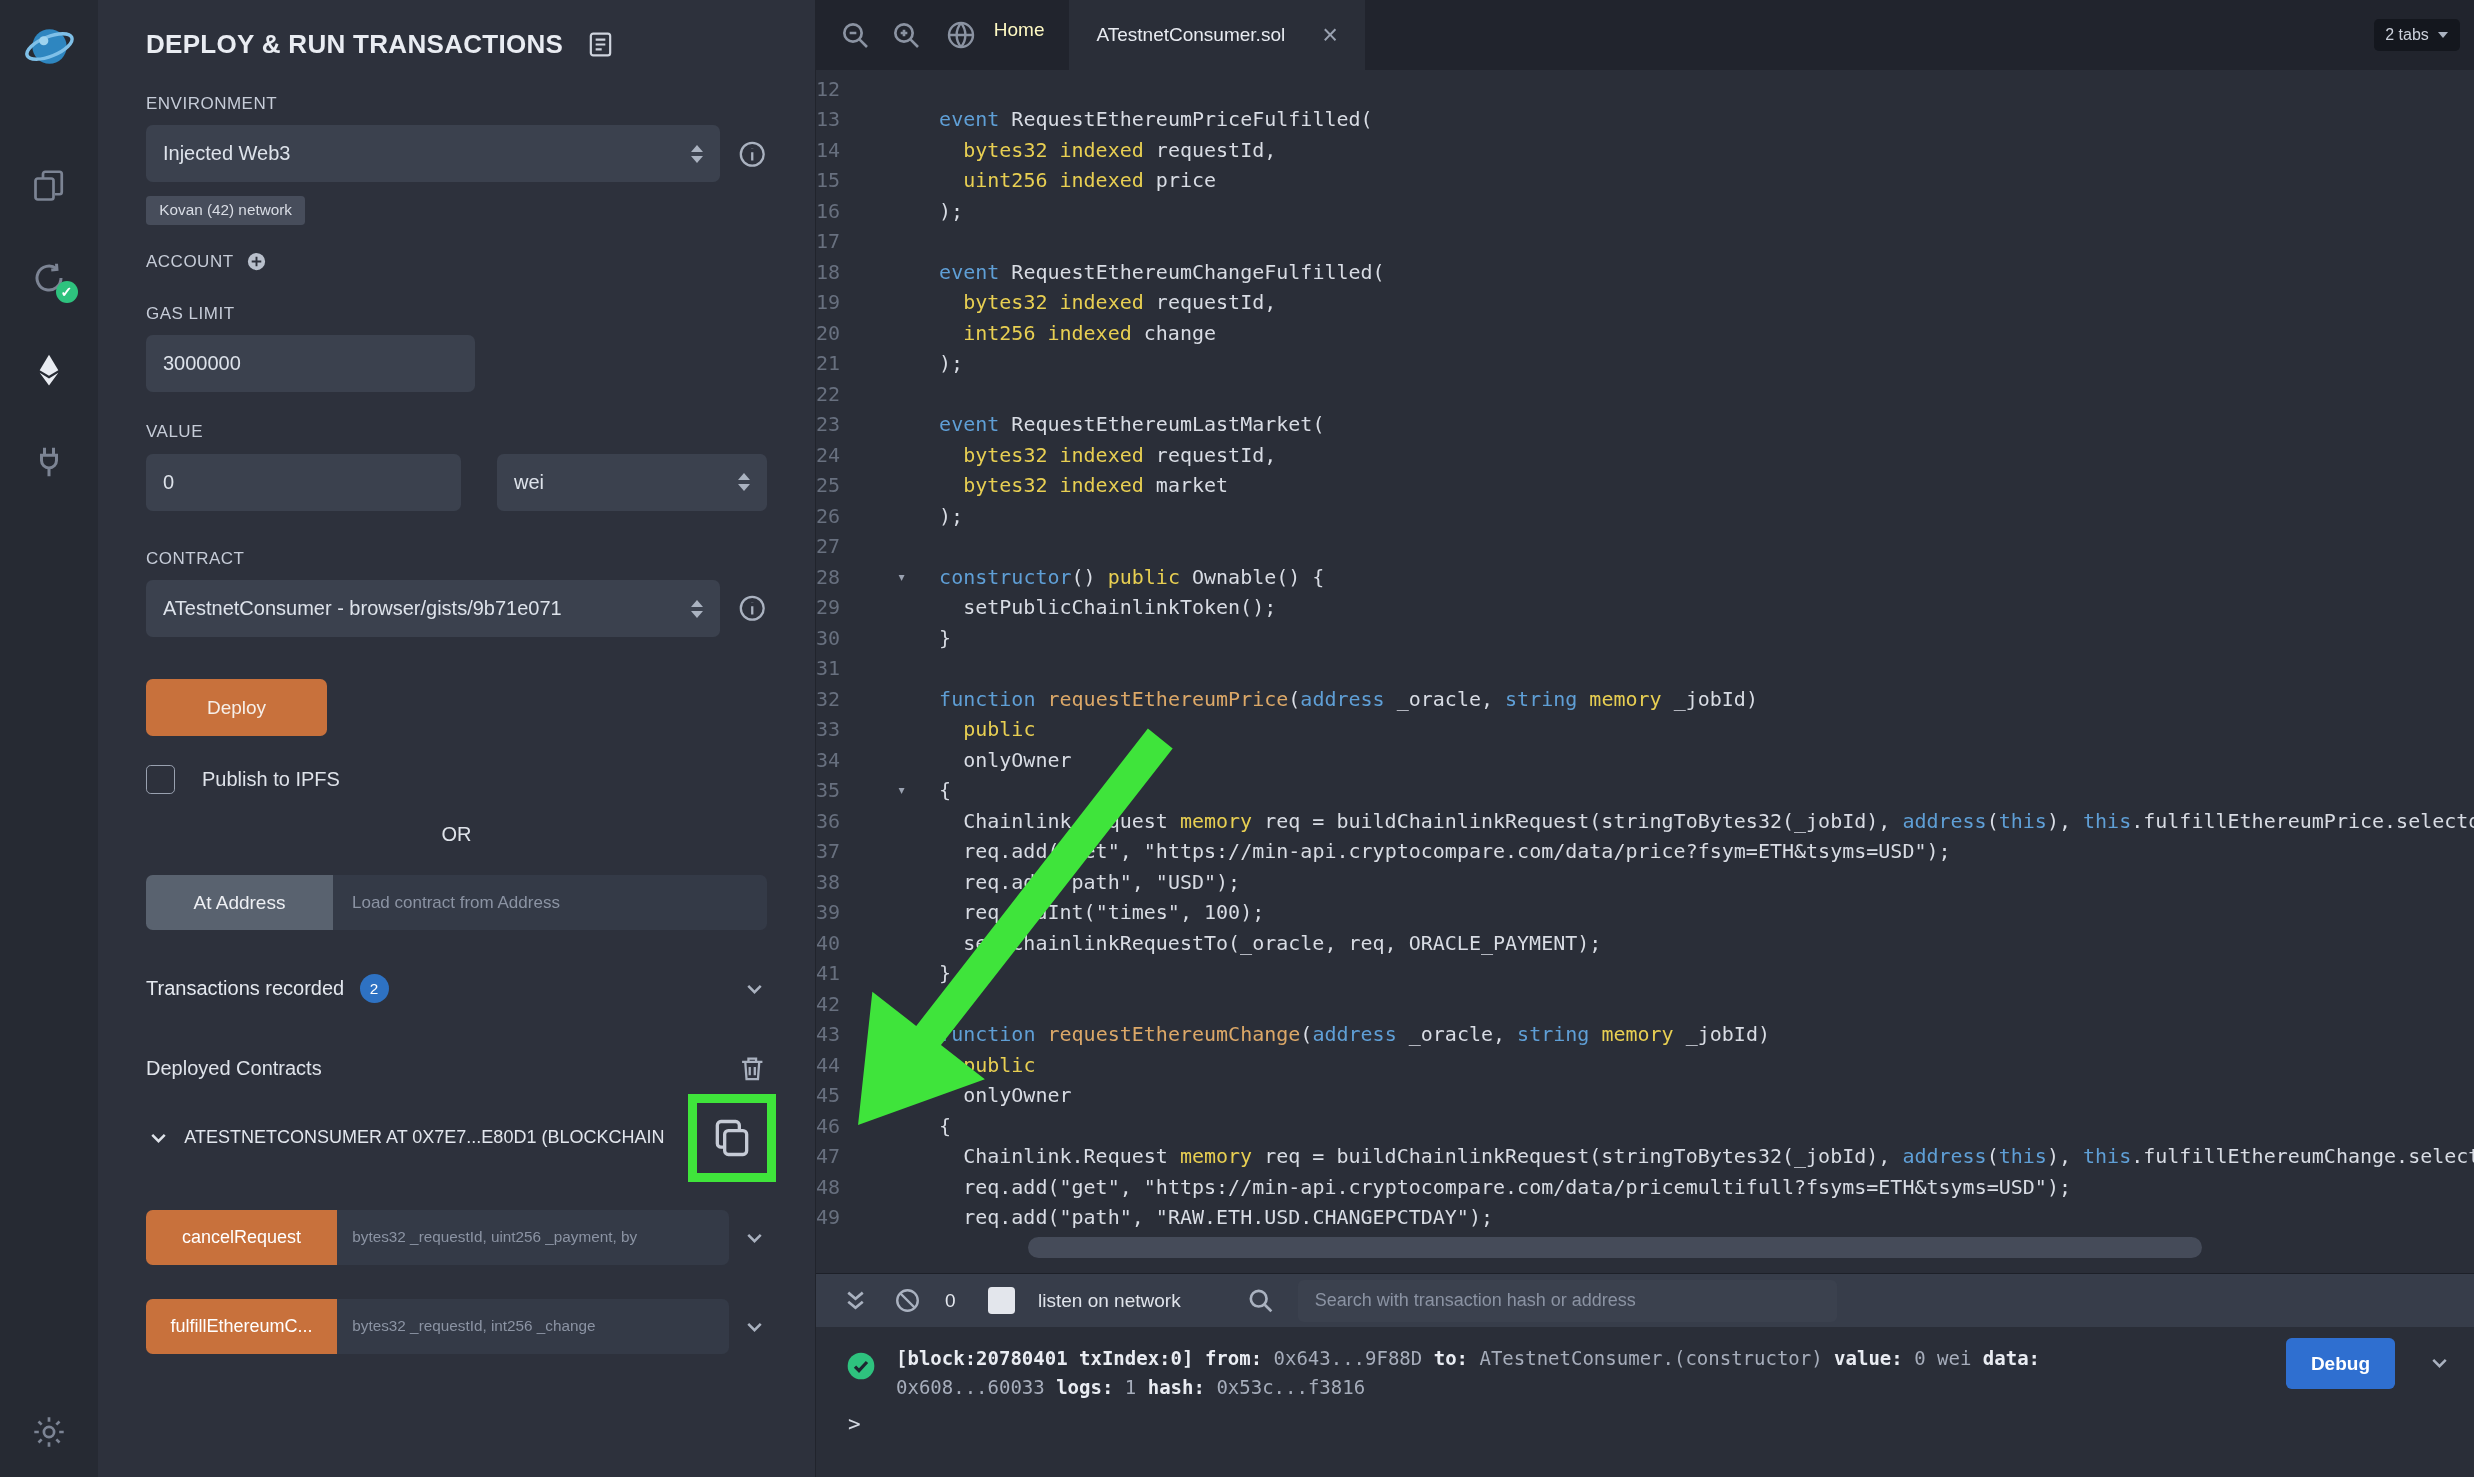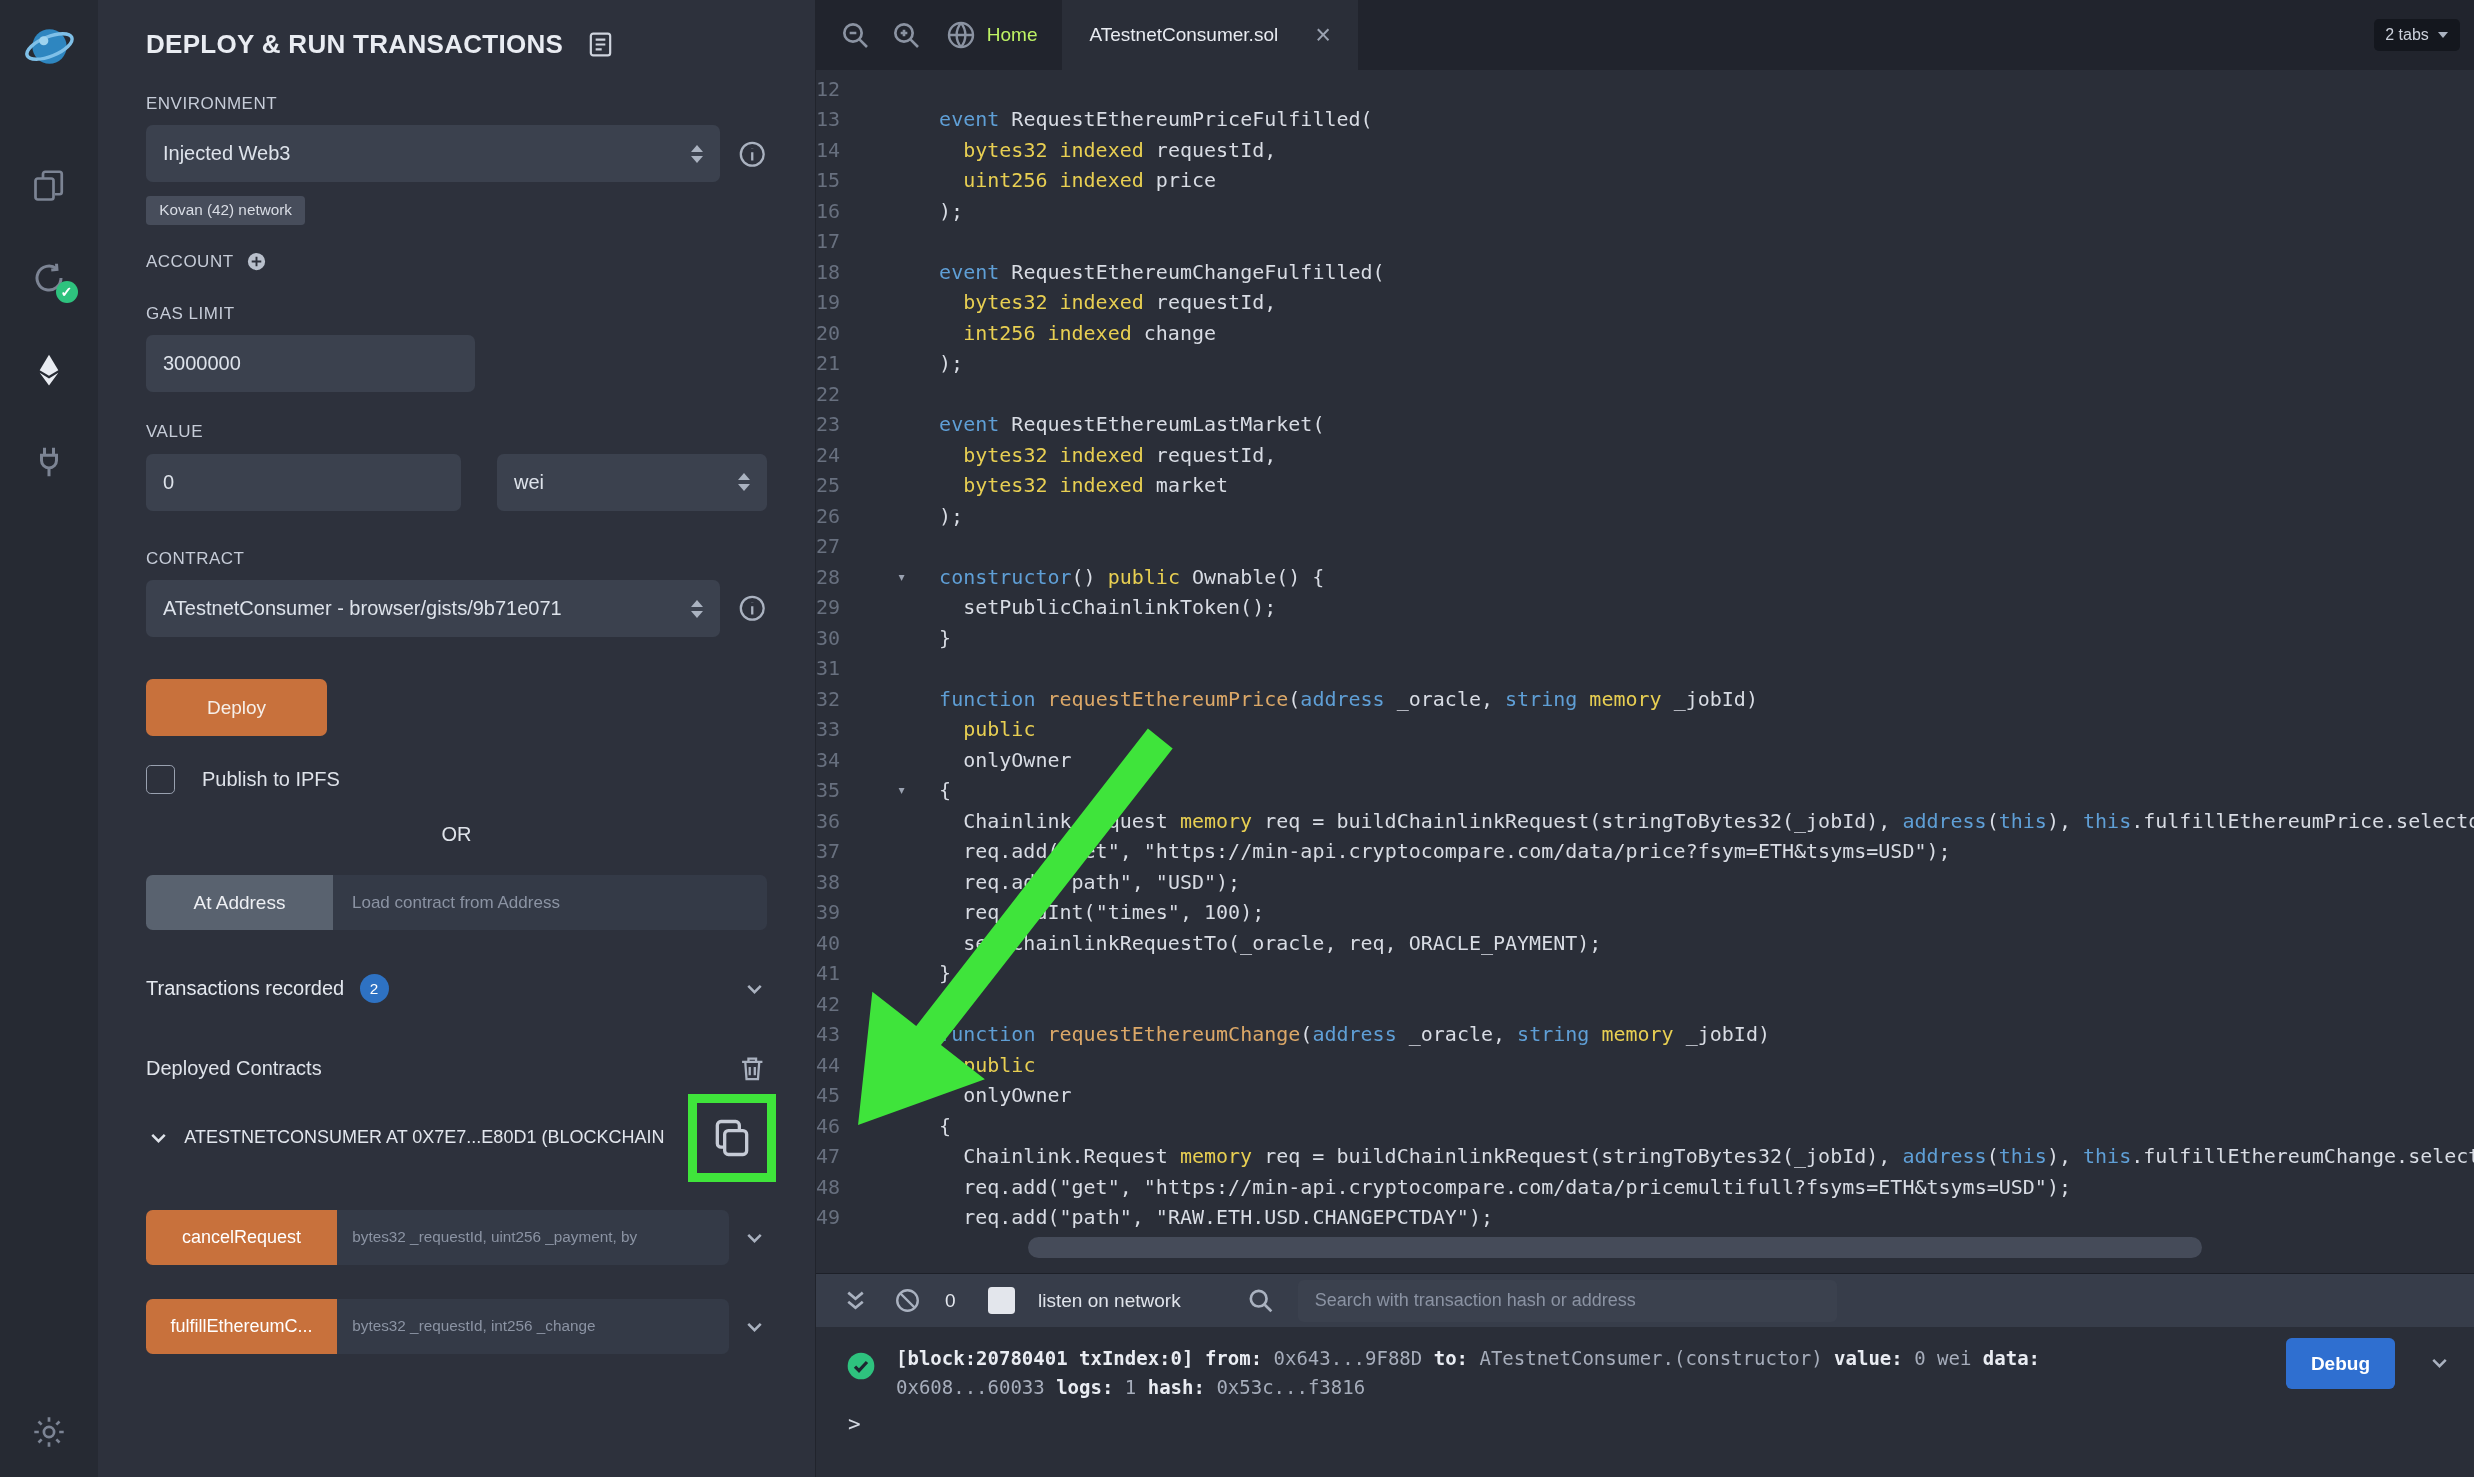--- a/index.html
+++ b/index.html
@@ -76,21 +76,21 @@
   .fn-row + .fn-row{margin-top:34px}
   .fn-btn{width:191px;height:55px;background:#c8713c;border:none;border-radius:6.7px 0 0 6.7px;color:#ffffff;font-size:18px;font-family:inherit;white-space:nowrap;overflow:hidden;text-overflow:ellipsis;padding:0 9.5px;cursor:pointer;flex-shrink:0}
   .fn-input{flex:1;height:55px;background:#343a47;border:none;padding:0 15.3px;font-size:15.3px;color:#dde2ea;font-family:inherit;min-width:0;border-radius:0 6.7px 6.7px 0}
   .fn-row .chev{margin-left:13.3px}
 
   
   .main{flex:1;display:flex;flex-direction:column;background:#2a2e38;min-width:0}
   .tabbar{height:70px;background:#21242d;display:flex;align-items:center;padding-left:23px;flex-shrink:0}
   .tb-ic{color:#8b93a2;display:flex;margin-right:19px;cursor:pointer}
   .tb-ic svg{width:32px;height:32px}
-  .home-tab{display:flex;align-items:center;gap:10px;color:#bef264;font-size:19px;margin:0 25px 0 3.8px;cursor:pointer}
+  .home-tab{display:flex;align-items:flex-start;gap:17px;color:#fef9c3;font-size:19px;margin:0 25px 0 3.8px;cursor:pointer}
   .home-tab .tb-ic{margin:0}
   .tab.active{height:100%;background:#2a2e38;display:flex;align-items:center;gap:37px;padding:0 27px;color:#e8ebf1;font-size:19px;cursor:pointer}
   .tab-close{color:#9aa2b1;font-size:27px;line-height:1;cursor:pointer}
   .tabs-badge{margin-left:auto;margin-right:15.3px;background:#14171e;border-radius:4.8px;color:#ccd1db;font-size:16px;padding:6.7px 11.4px;display:flex;align-items:center;gap:9.5px;cursor:pointer}
   .tabs-badge .td{border-left-width:5.7px;border-right-width:5.7px;border-top-width:6.7px}
 
   
   .editor{flex:1;position:relative;overflow:hidden;padding-top:3.8px;cursor:text}
   .code-line{display:flex;height:30.5px;font-family:"DejaVu Sans Mono",monospace;font-size:20px;line-height:30.5px}
   .ln{width:72px;color:#68707f;flex-shrink:0}

